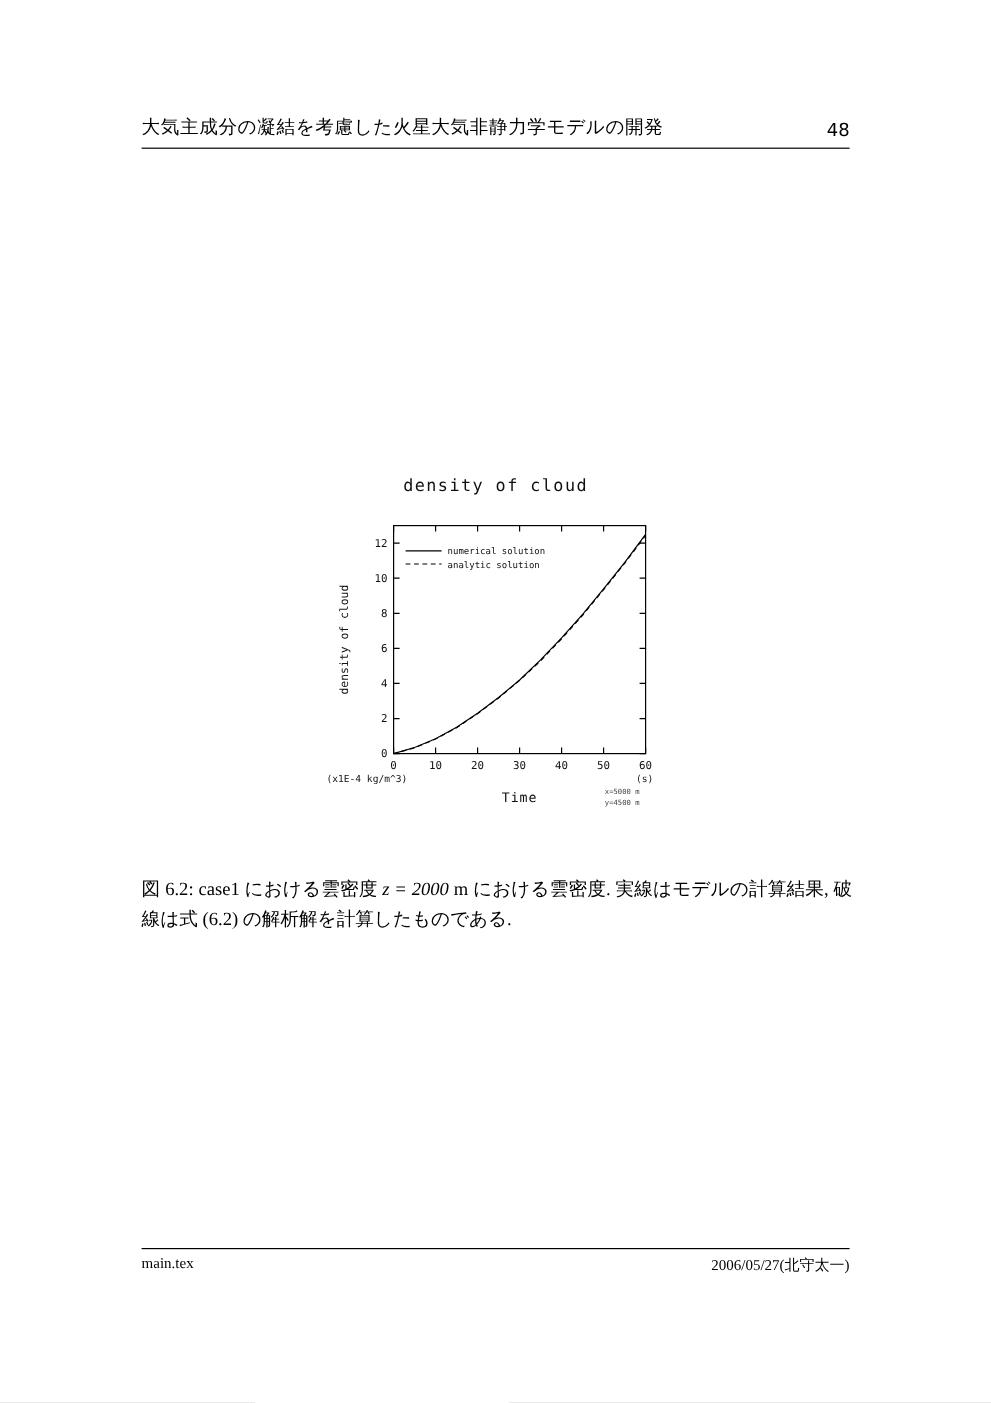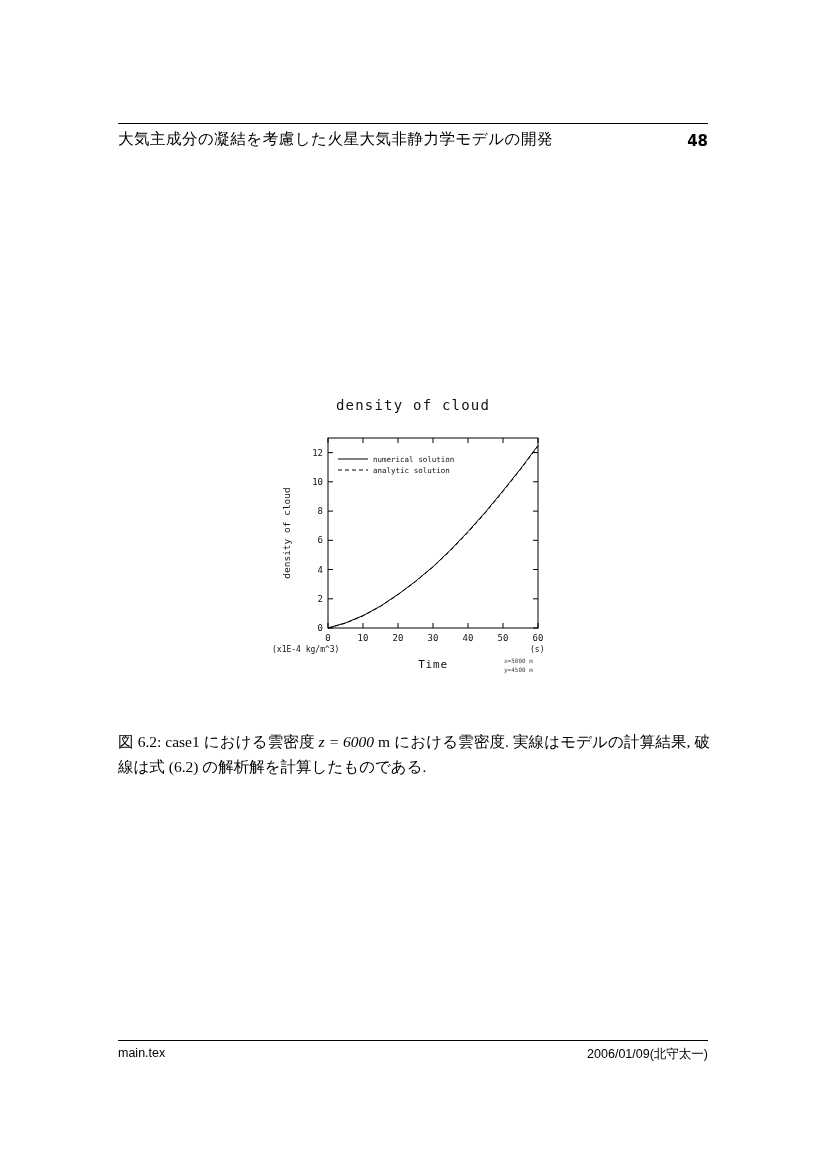--- a/index.html
+++ b/index.html
@@ -28,26 +28,25 @@
     display: flex;
     align-items: flex-end;
     justify-content: space-between;
   }
   .header-title {
     font-family: "DejaVu Sans", sans-serif;
     font-size: 15.5px;
     letter-spacing: 0.5px;
     color: #000;
     white-space: nowrap;
-    margin-top: 33px;
   }
   .header-page {
     font-family: "DejaVu Sans", sans-serif;
     font-size: 15px;
-    font-weight: bold;
+    font-weight: normal;
     color: #000;
   }
   .header-rule {
     position: absolute;
     left: 118px;
     top: 123px;
     width: 590px;
     height: 1px;
     background: #000;
   }
@@ -114,21 +113,21 @@
     height: 1px;
     background: #000;
   }
   .footer {
     position: absolute;
     left: 118px;
     top: 1046px;
     width: 590px;
     display: flex;
     justify-content: space-between;
-    font-family: Liberation Sans, sans-serif;
+    font-family: Liberation Serif, serif;
     font-size: 12.5px;
     color: #000;
   }
 </style>
 </head>
 <body>
 
 <div class="page">
 
   <div class="header">
@@ -215,22 +214,22 @@
           <text x="105" y="45" font-family="DejaVu Sans Mono, monospace" font-size="7.5" fill="#111">analytic solution</text>
         </g>
       </svg>
     </div>
 
     <div class="legend-note"><span>x=5000 m</span>
 <span>y=4500 m</span></div>
   </div>
 
   <div class="caption">
-    <span>図 6.2:</span><span> case1 における雲密度 </span><span class="mathit">z = 6000</span><span> m における雲密度. 実線はモデルの計算結果, 破線は式 (6.2) の解析解を計算したものである.</span>
+    <span>図 6.2:</span><span> case1 における雲密度 </span><span class="mathit">z = 2000</span><span> m における雲密度. 実線はモデルの計算結果, 破線は式 (6.2) の解析解を計算したものである.</span>
   </div>
 
   <div class="footer-rule"></div>
   <div class="footer">
     <div>main.tex</div>
-    <div>2006/01/09(北守太一)</div>
+    <div>2006/05/27(北守太一)</div>
   </div>
 
 </div>
 
 </body></html>

